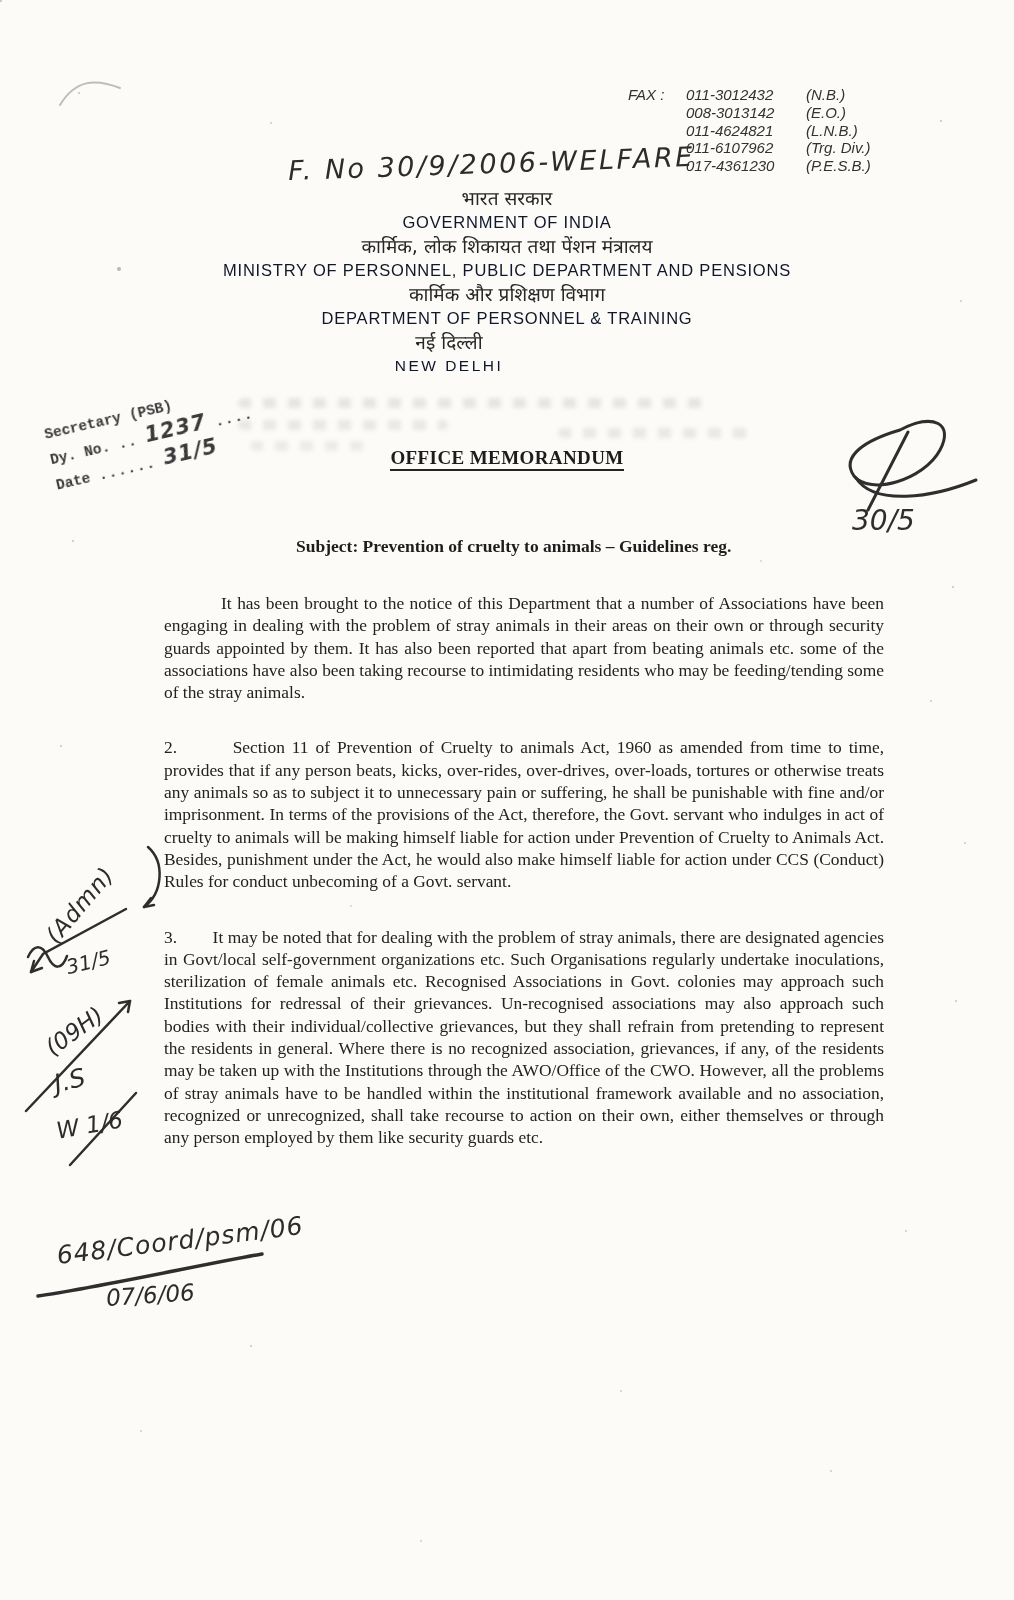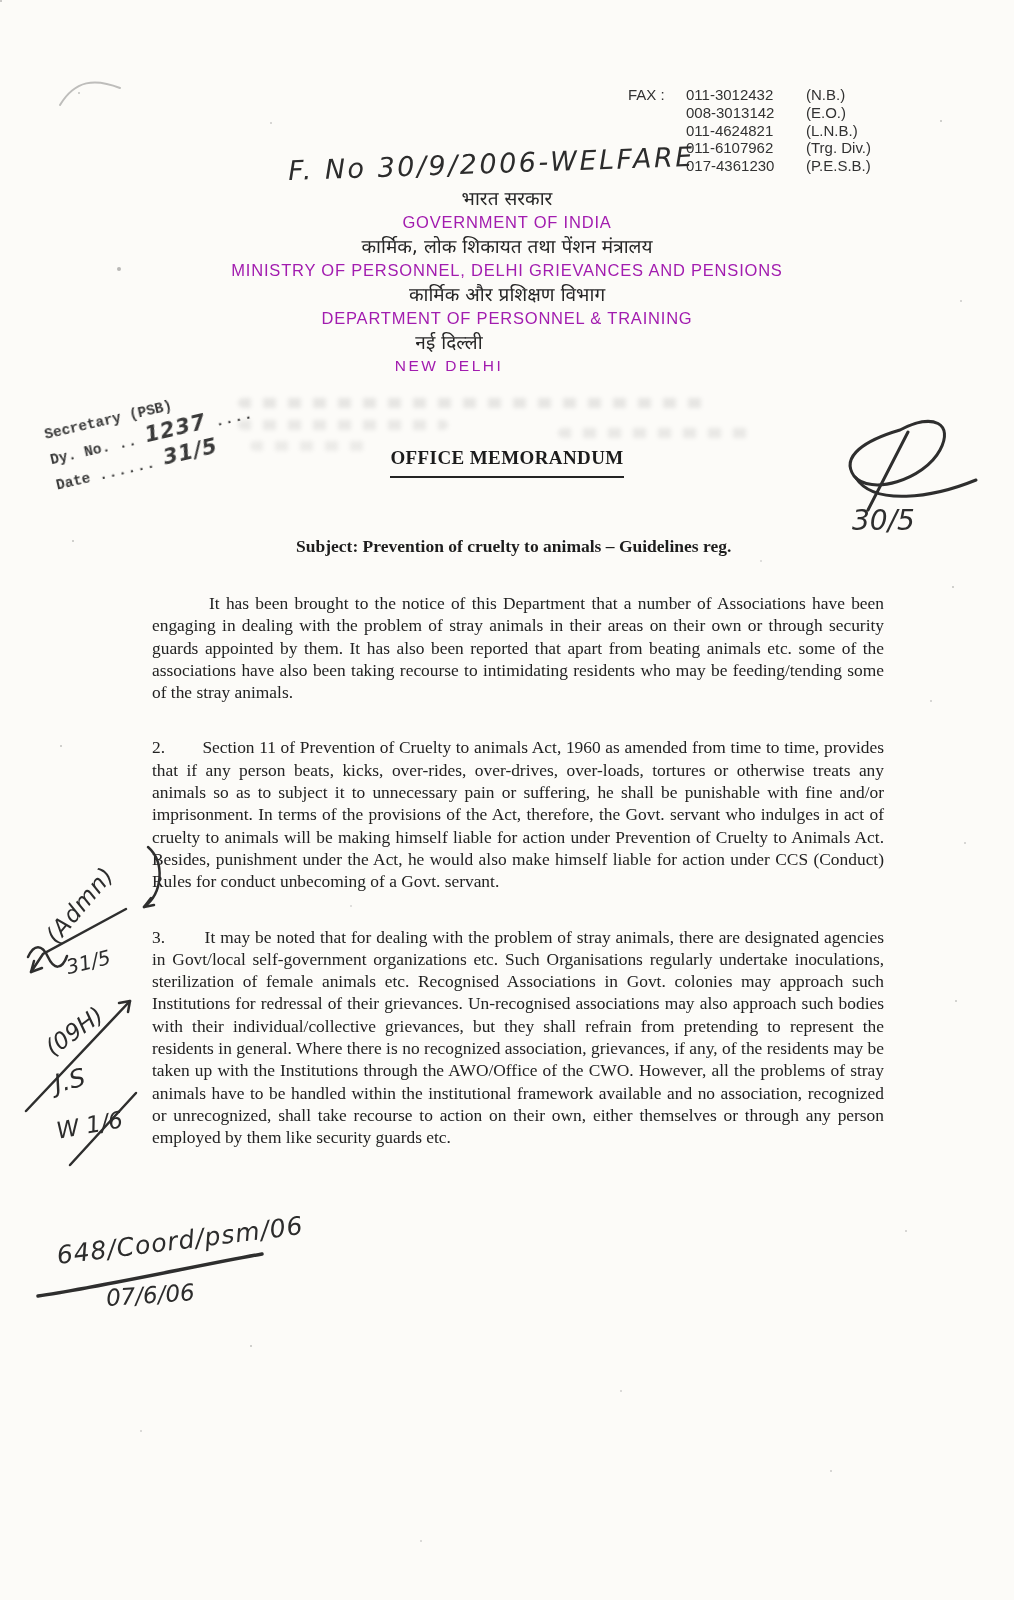--- a/index.html
+++ b/index.html
@@ -25,33 +25,33 @@
   }
   .hw { font-family:"DejaVu Sans",sans-serif; font-style:italic; color:#2c2c2c; }
 
   
   .fax {
     position:absolute; left:628px; top:86px;
     font-family:"Liberation Sans","DejaVu Sans",sans-serif;
     font-size:15px; line-height:17.8px; color:#323232;
     display:grid; grid-template-columns:54px 116px auto; column-gap:4px;
   }
-  .fax span { white-space:nowrap; }
+  .fax span { white-space:nowrap;font-style:italic; }
 
   
   .file-no {
     position:absolute; left:288px; top:148px; font-size:27px; letter-spacing:2.5px;
     transform:rotate(-2deg); white-space:nowrap;
   }
 
   
   .letterhead { position:absolute; left:0; top:186px; width:100%; text-align:center; }
   .lh-hi { font-family:"DejaVu Sans",sans-serif; font-size:19px; line-height:24px; color:#262626; }
   .lh-en { font-family:"Liberation Sans","DejaVu Sans",sans-serif; font-size:16.5px;
-           line-height:24px; letter-spacing:.8px; color:#a21caf; }
+           line-height:24px; letter-spacing:.8px; color:#0f172a; }
   .lh-city { transform:translateX(-58px); }
   .lh-city-en { letter-spacing:2.5px; font-size:15.5px; }
 
   
   .address { position:absolute; right:134px; top:330px; text-align:right;
              font-size:17.5px; line-height:22.5px; color:#1e1e1e; }
 
   
   .stamp {
     position:absolute; left:48px; top:400px; transform:rotate(-13deg);
@@ -59,33 +59,33 @@
     font-size:14.5px; line-height:23px; color:#3a3a3a; filter:blur(.3px); white-space:nowrap;
   }
   .stamp .hwv { font-family:"DejaVu Sans",sans-serif; font-style:italic;
                 font-weight:bold; font-size:21px; letter-spacing:1px; }
   .stamp .dots { letter-spacing:1px; }
 
   
   .memo-title { position:absolute; left:0; top:447px; width:100%; text-align:center; }
   .memo-title span {
     font-weight:bold; font-size:19px; letter-spacing:.4px; color:#1c1c1c;
-    border-bottom:2.5px solid #242424; padding-bottom:8px;
+    border-bottom:2.5px solid #242424; padding-bottom:1px;
   }
 
   
   .sig { position:absolute; left:812px; top:408px; }
 
   .subject { position:absolute; left:270px; top:536px; font-weight:bold;
              font-size:17.5px; color:#1d1d1d;margin-left:26px; }
 
   
   .body-text { position:absolute; left:152px; top:592px; width:732px;
                font-size:17.4px; line-height:22.3px; text-align:justify; color:#222; }
-  .para { margin:0 0 33px 0; }
+  .para { margin:0 0 33px 12px; }
   .para-first { text-indent:57px; }
 
   
   .ann { position:absolute; white-space:nowrap; }
   .ann-admn  { left:34px;  top:892px;  font-size:23px; transform:rotate(-50deg); letter-spacing:1px; }
   .ann-315   { left:66px;  top:950px;  font-size:20px; transform:rotate(-14deg); }
   .ann-o9h   { left:42px;  top:1018px; font-size:23px; transform:rotate(-36deg); }
   .ann-js    { left:54px;  top:1066px; font-size:25px; transform:rotate(-14deg); }
   .ann-w16   { left:56px;  top:1112px; font-size:23px; transform:rotate(-10deg); }
 
@@ -137,21 +137,21 @@
     <span>017-4361230</span>
     <span>(P.E.S.B.)</span>
   </div>
 
   <div class="file-no hw">F. No 30/9/2006-WELFARE</div>
 
   <div class="letterhead">
     <div class="lh-hi">भारत सरकार</div>
     <div class="lh-en">GOVERNMENT OF INDIA</div>
     <div class="lh-hi">कार्मिक, लोक शिकायत तथा पेंशन मंत्रालय</div>
-    <div class="lh-en">MINISTRY OF PERSONNEL, DELHI GRIEVANCES AND PENSIONS</div>
+    <div class="lh-en">MINISTRY OF PERSONNEL, PUBLIC DEPARTMENT AND PENSIONS</div>
     <div class="lh-hi">कार्मिक और प्रशिक्षण विभाग</div>
     <div class="lh-en">DEPARTMENT OF PERSONNEL &amp; TRAINING</div>
     <div class="lh-hi lh-city">नई दिल्ली</div>
     <div class="lh-en lh-city lh-city-en">NEW DELHI</div>
   </div>
 
 
   <div class="stamp">
     <div>Secretary (PSB)</div>
     <div>

